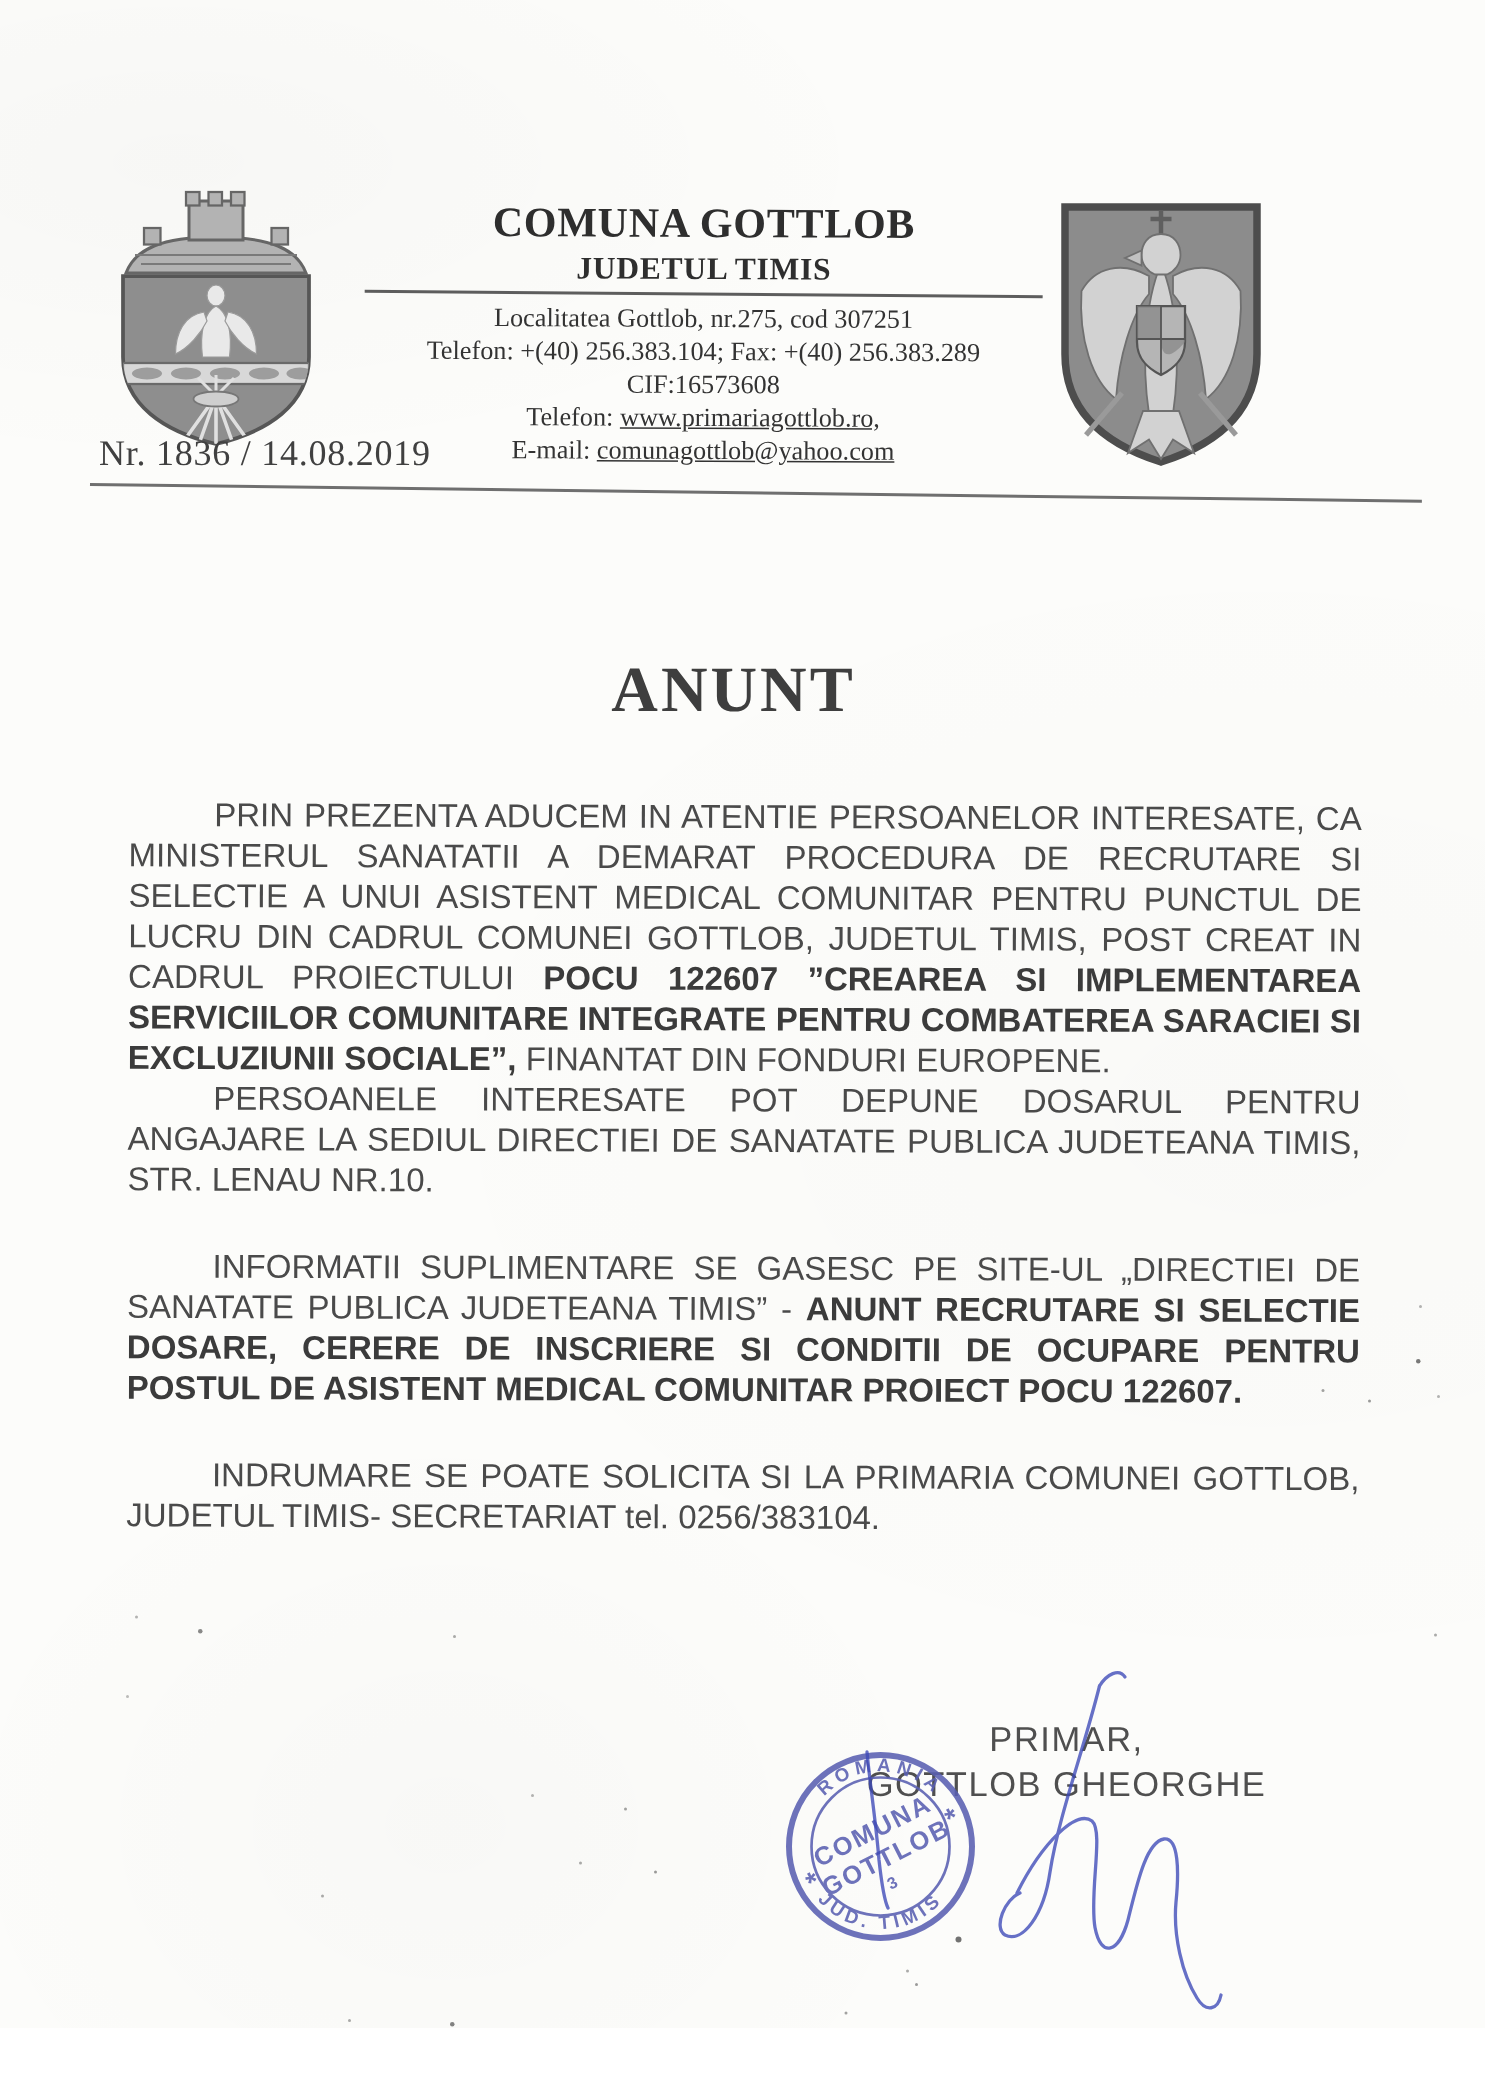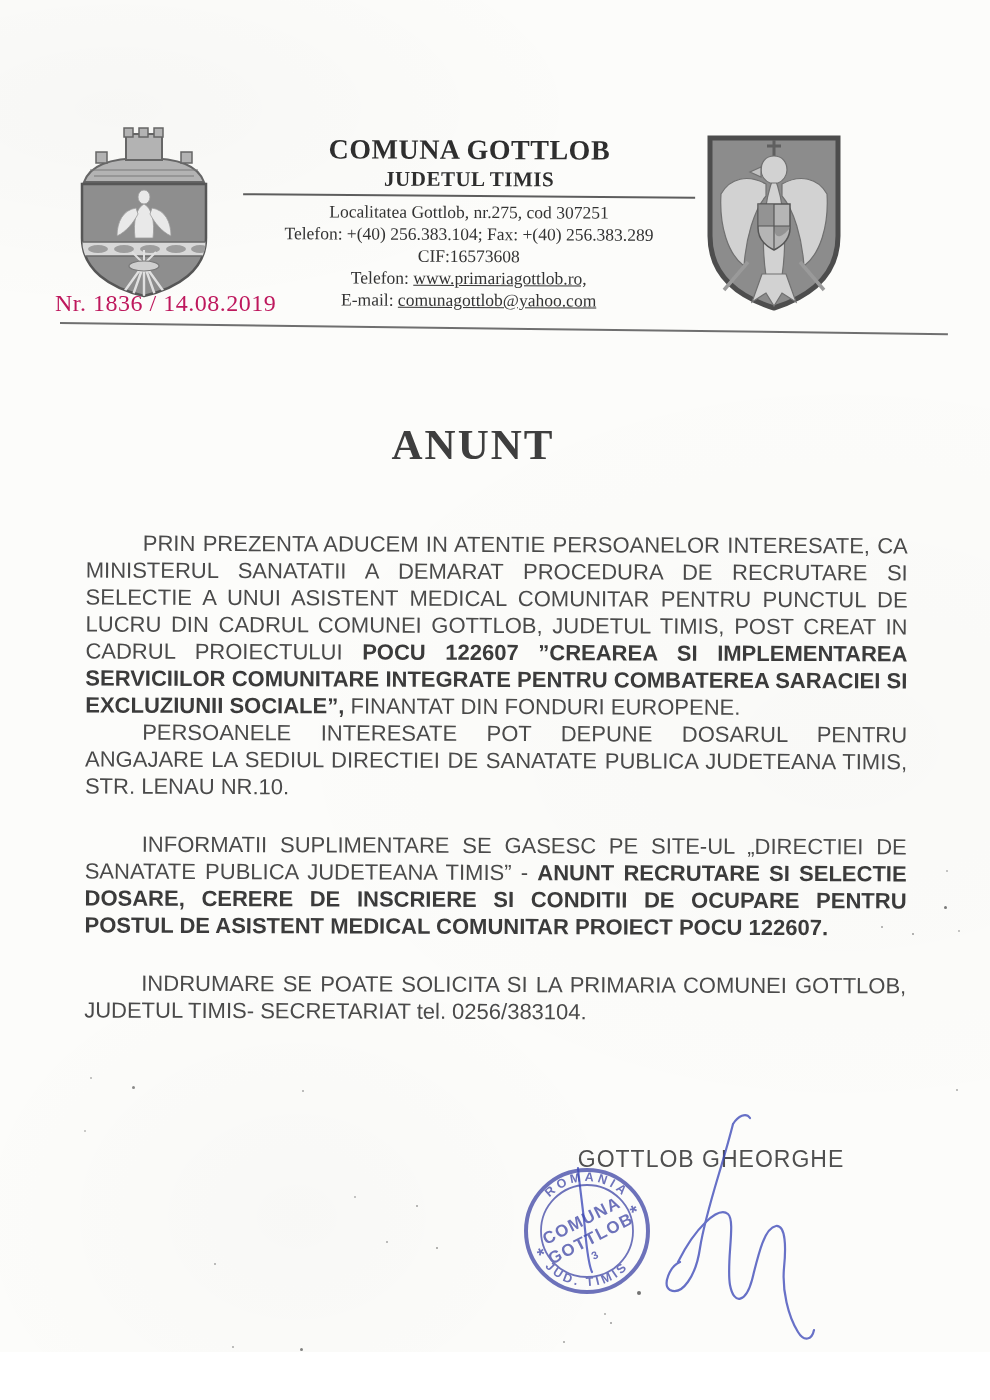--- a/index.html
+++ b/index.html
@@ -16,26 +16,26 @@
   .crest-left{position:absolute;left:60px;top:126px;width:168px;height:172px;}
   .coat-right{position:absolute;left:704px;top:132px;width:140px;height:180px;}
   .hcenter{position:absolute;left:243px;top:134px;width:452px;text-align:center;
            font-family:"Liberation Serif",serif;color:#2e2e2e;transform:rotate(0.25deg);}
   .org{font-size:28px;font-weight:bold;letter-spacing:0.5px;}
   .county{font-size:21px;font-weight:bold;margin-top:1px;letter-spacing:0.5px;}
   .hrule{height:2px;background:#5d5d5d;margin:3px 0 4px 0;transform:rotate(0.2deg);}
   .hline{font-size:17.5px;line-height:22px;color:#333;}
   .u{text-decoration:underline;font-family:Liberation Serif, serif;}
 
-  .regnum{position:absolute;left:55px;top:290px;font-family:"Liberation Serif",serif;
-          font-size:24px;color:#be185d;letter-spacing:0.5px;}
+  .regnum{position:absolute;left:66px;top:290px;font-family:"Liberation Serif",serif;
+          font-size:24px;color:#404040;letter-spacing:0.5px;}
   .longrule{position:absolute;left:60px;top:322px;width:888px;height:2px;background:#6f6f6f;
             transform:rotate(0.72deg);transform-origin:left top;}
 
-  .title{position:absolute;left:0;top:420px;width:946px;margin:0;text-align:center;
+  .title{position:absolute;left:0;top:420px;width:946px;margin:16px;text-align:center;
          font-family:"Liberation Serif",serif;font-size:43px;font-weight:700;
          letter-spacing:2px;color:#3e3e3e;}
 
   .bodytext{position:absolute;left:85px;top:531px;width:822px;font-size:22px;line-height:27px;
             color:#4a4a4a;text-align:justify;transform:rotate(0.2deg);}
   .bodytext p{margin:0;text-indent:57px;}
   .bodytext p.gap{margin-top:31px;}
   .b{font-weight:bold;color:#3b3b3b;}
 
   .sign{position:absolute;left:556px;top:1144px;width:310px;text-align:center;
@@ -131,20 +131,21 @@
   <h1 class="title">ANUNT</h1>
 
   <div class="bodytext">
     <p><span>PRIN PREZENTA ADUCEM IN ATENTIE PERSOANELOR INTERESATE, CA MINISTERUL SANATATII A DEMARAT PROCEDURA DE RECRUTARE SI SELECTIE A UNUI ASISTENT MEDICAL COMUNITAR PENTRU PUNCTUL DE LUCRU DIN CADRUL COMUNEI GOTTLOB, JUDETUL TIMIS, POST CREAT IN CADRUL PROIECTULUI</span> <span class="b">POCU 122607 ”CREAREA SI IMPLEMENTAREA SERVICIILOR COMUNITARE INTEGRATE PENTRU COMBATEREA SARACIEI SI EXCLUZIUNII SOCIALE”,</span> <span>FINANTAT DIN FONDURI EUROPENE.</span></p>
     <p>PERSOANELE INTERESATE POT DEPUNE DOSARUL PENTRU ANGAJARE LA SEDIUL DIRECTIEI DE SANATATE PUBLICA JUDETEANA TIMIS, STR. LENAU NR.10.</p>
     <p class="gap"><span>INFORMATII SUPLIMENTARE SE GASESC PE SITE-UL „DIRECTIEI DE SANATATE PUBLICA JUDETEANA TIMIS” -</span> <span class="b">ANUNT RECRUTARE SI SELECTIE DOSARE, CERERE DE INSCRIERE SI CONDITII DE OCUPARE PENTRU POSTUL DE ASISTENT MEDICAL COMUNITAR PROIECT POCU 122607.</span></p>
     <p class="gap">INDRUMARE SE POATE SOLICITA SI LA PRIMARIA COMUNEI GOTTLOB, JUDETUL TIMIS- SECRETARIAT tel. 0256/383104.</p>
   </div>
 
   <div class="sign">
+    <div>PRIMAR,</div>
     <div>GOTTLOB GHEORGHE</div>
   </div>
 
   <svg class="stamp" viewBox="0 0 132 132">
     <defs>
       <path id="arcTop" d="M 16,66 A 50,50 0 0 1 116,66"></path>
       <path id="arcBot" d="M 11,66 A 55,55 0 0 0 121,66"></path>
     </defs>
     <g fill="none" stroke="#5a60b2">
       <circle cx="66" cy="66" r="61" stroke-width="4"></circle>

